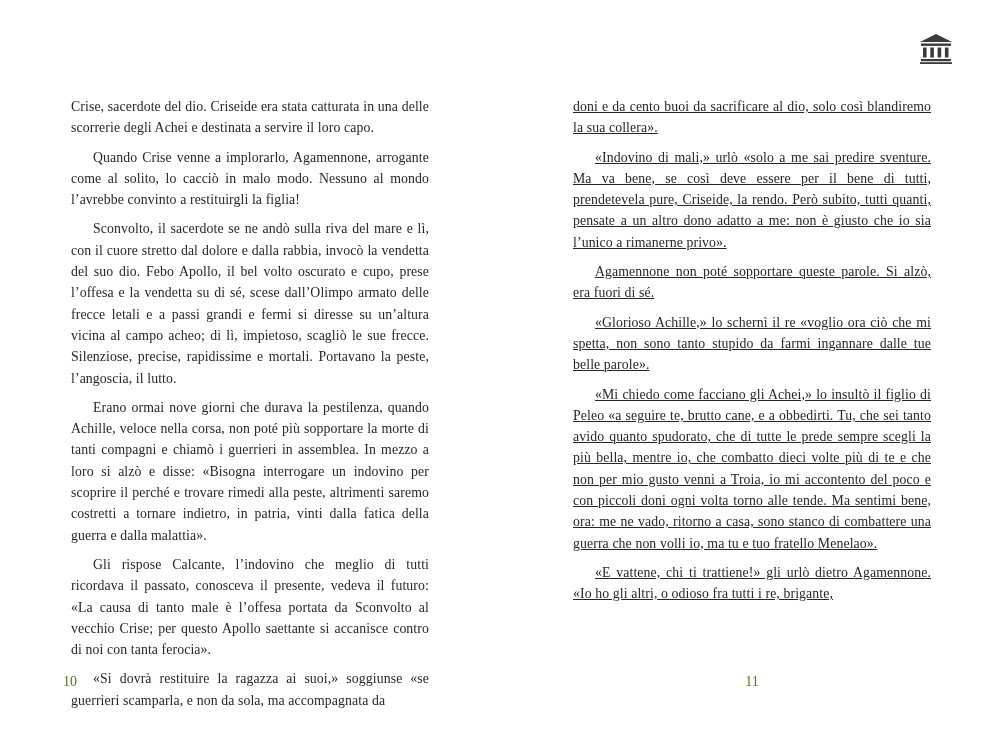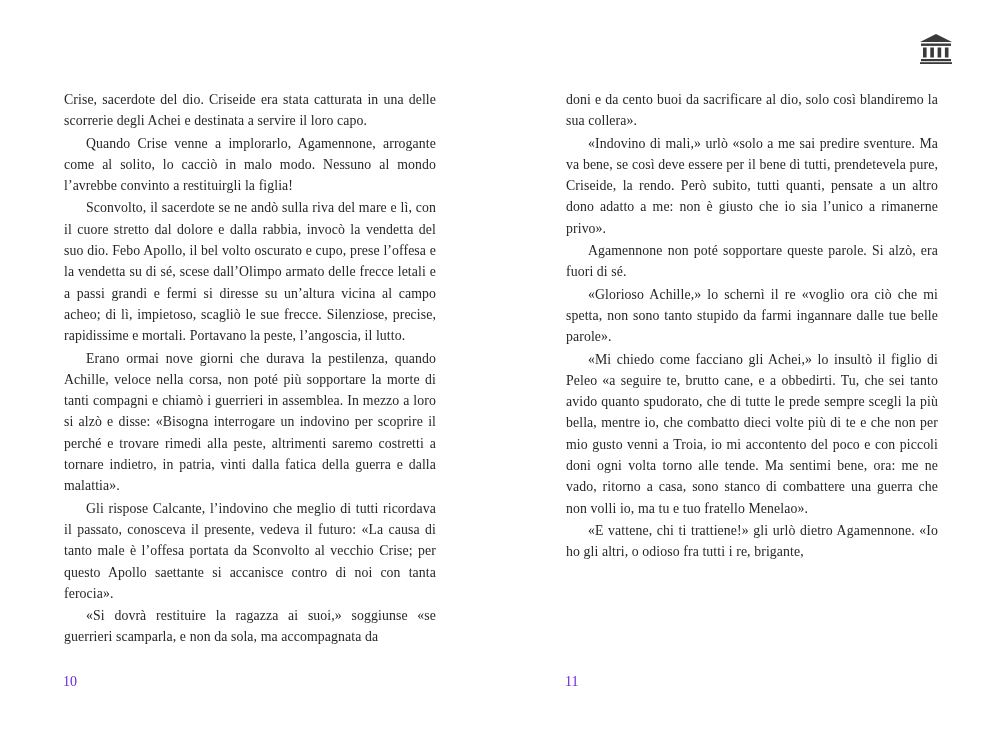--- a/index.html
+++ b/index.html
@@ -19,42 +19,42 @@
   .text-column {
     position: absolute;
     top: 88px;
     width: 374px;
     font-size: 13.8px;
     line-height: 21.3px;
     text-align: justify;
     letter-spacing: 0.1px;
   }
   .text-column.left  { left: 63px; }
-  .text-column.right { left: 565px; }
+  .text-column.right { left: 565px; text-decoration: underline; }
   .text-column p {
-    margin: 1px;
+    margin: 8px;
     padding: 0;
     text-indent: 22px;
   }
   .text-column p.no-indent {
     text-indent: 0;
   }
   .page-number {
     position: absolute;
     top: 674px;
     font-size: 14px;
-    color: #6d28d9;
+    color: #4d7c0f;
   }
   .page-number.left {
     left: 63px;
   }
   .page-number.right {
     left: 565px;
     width: 374px;
-    text-align: left;
+    text-align: center;
   }
   .logo-wrap {
     position: absolute;
     top: 34px;
     right: 48px;
     width: 32px;
     height: 30px;
   }
   .logo-wrap svg { display: block; }
 </style>

